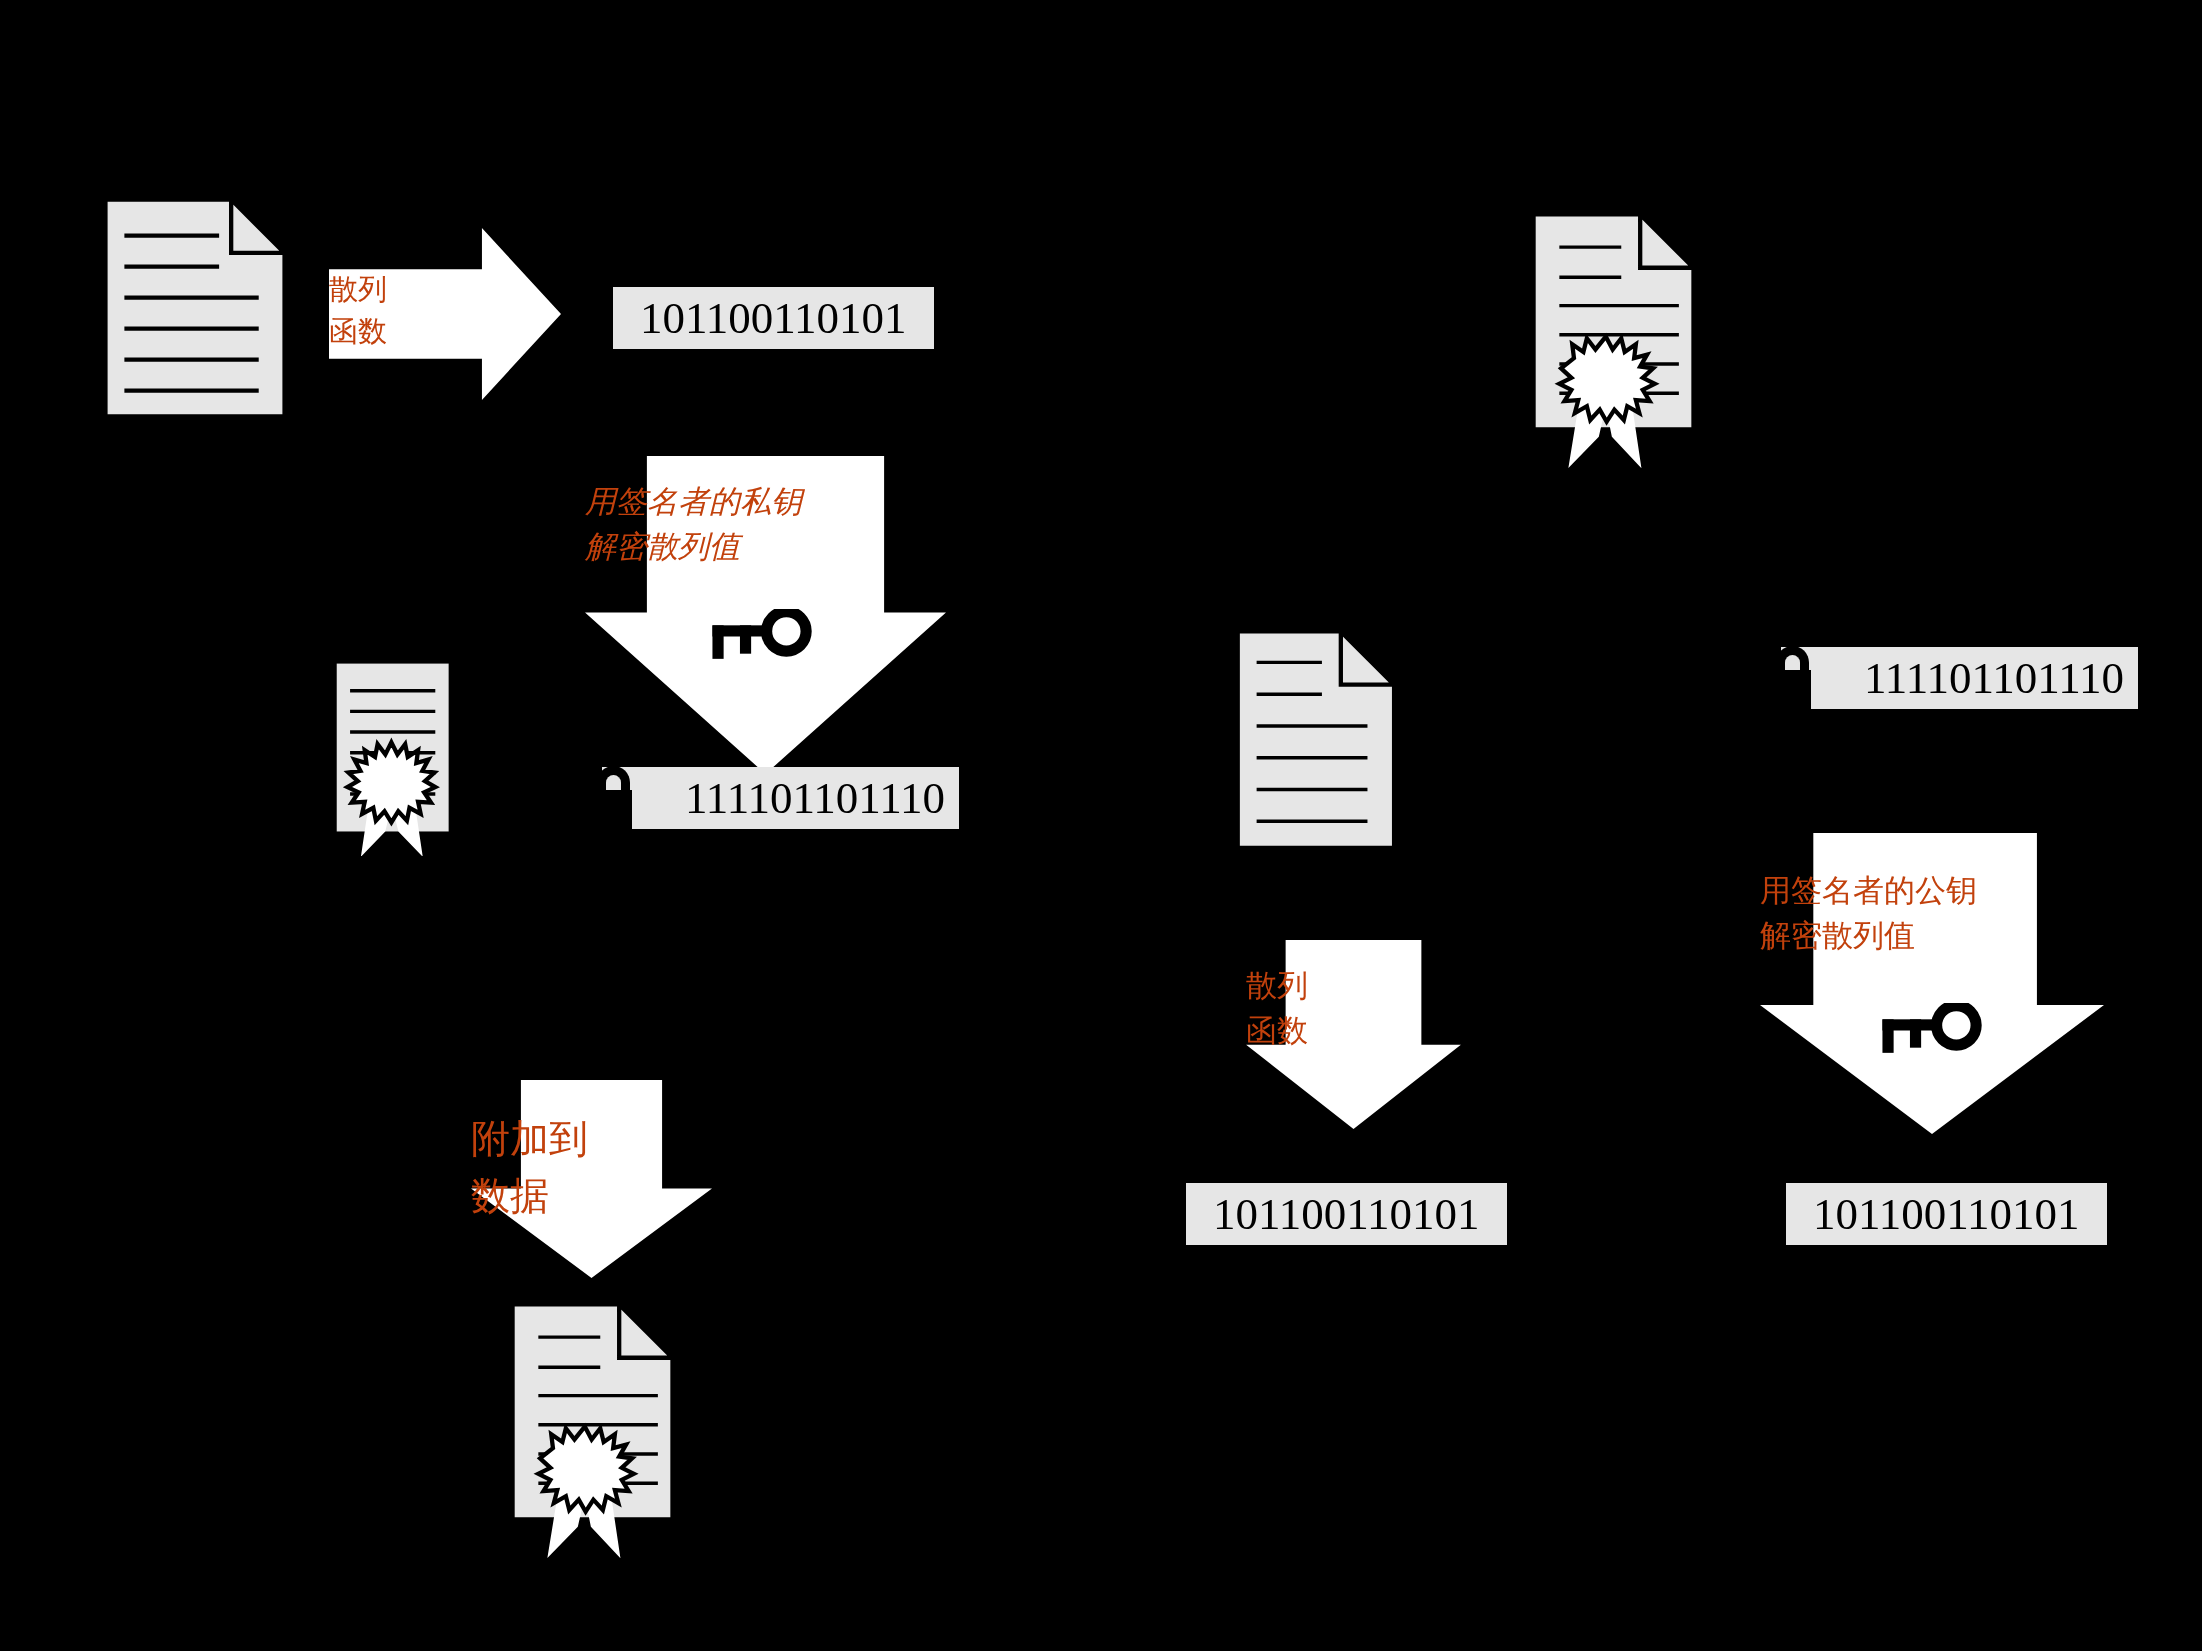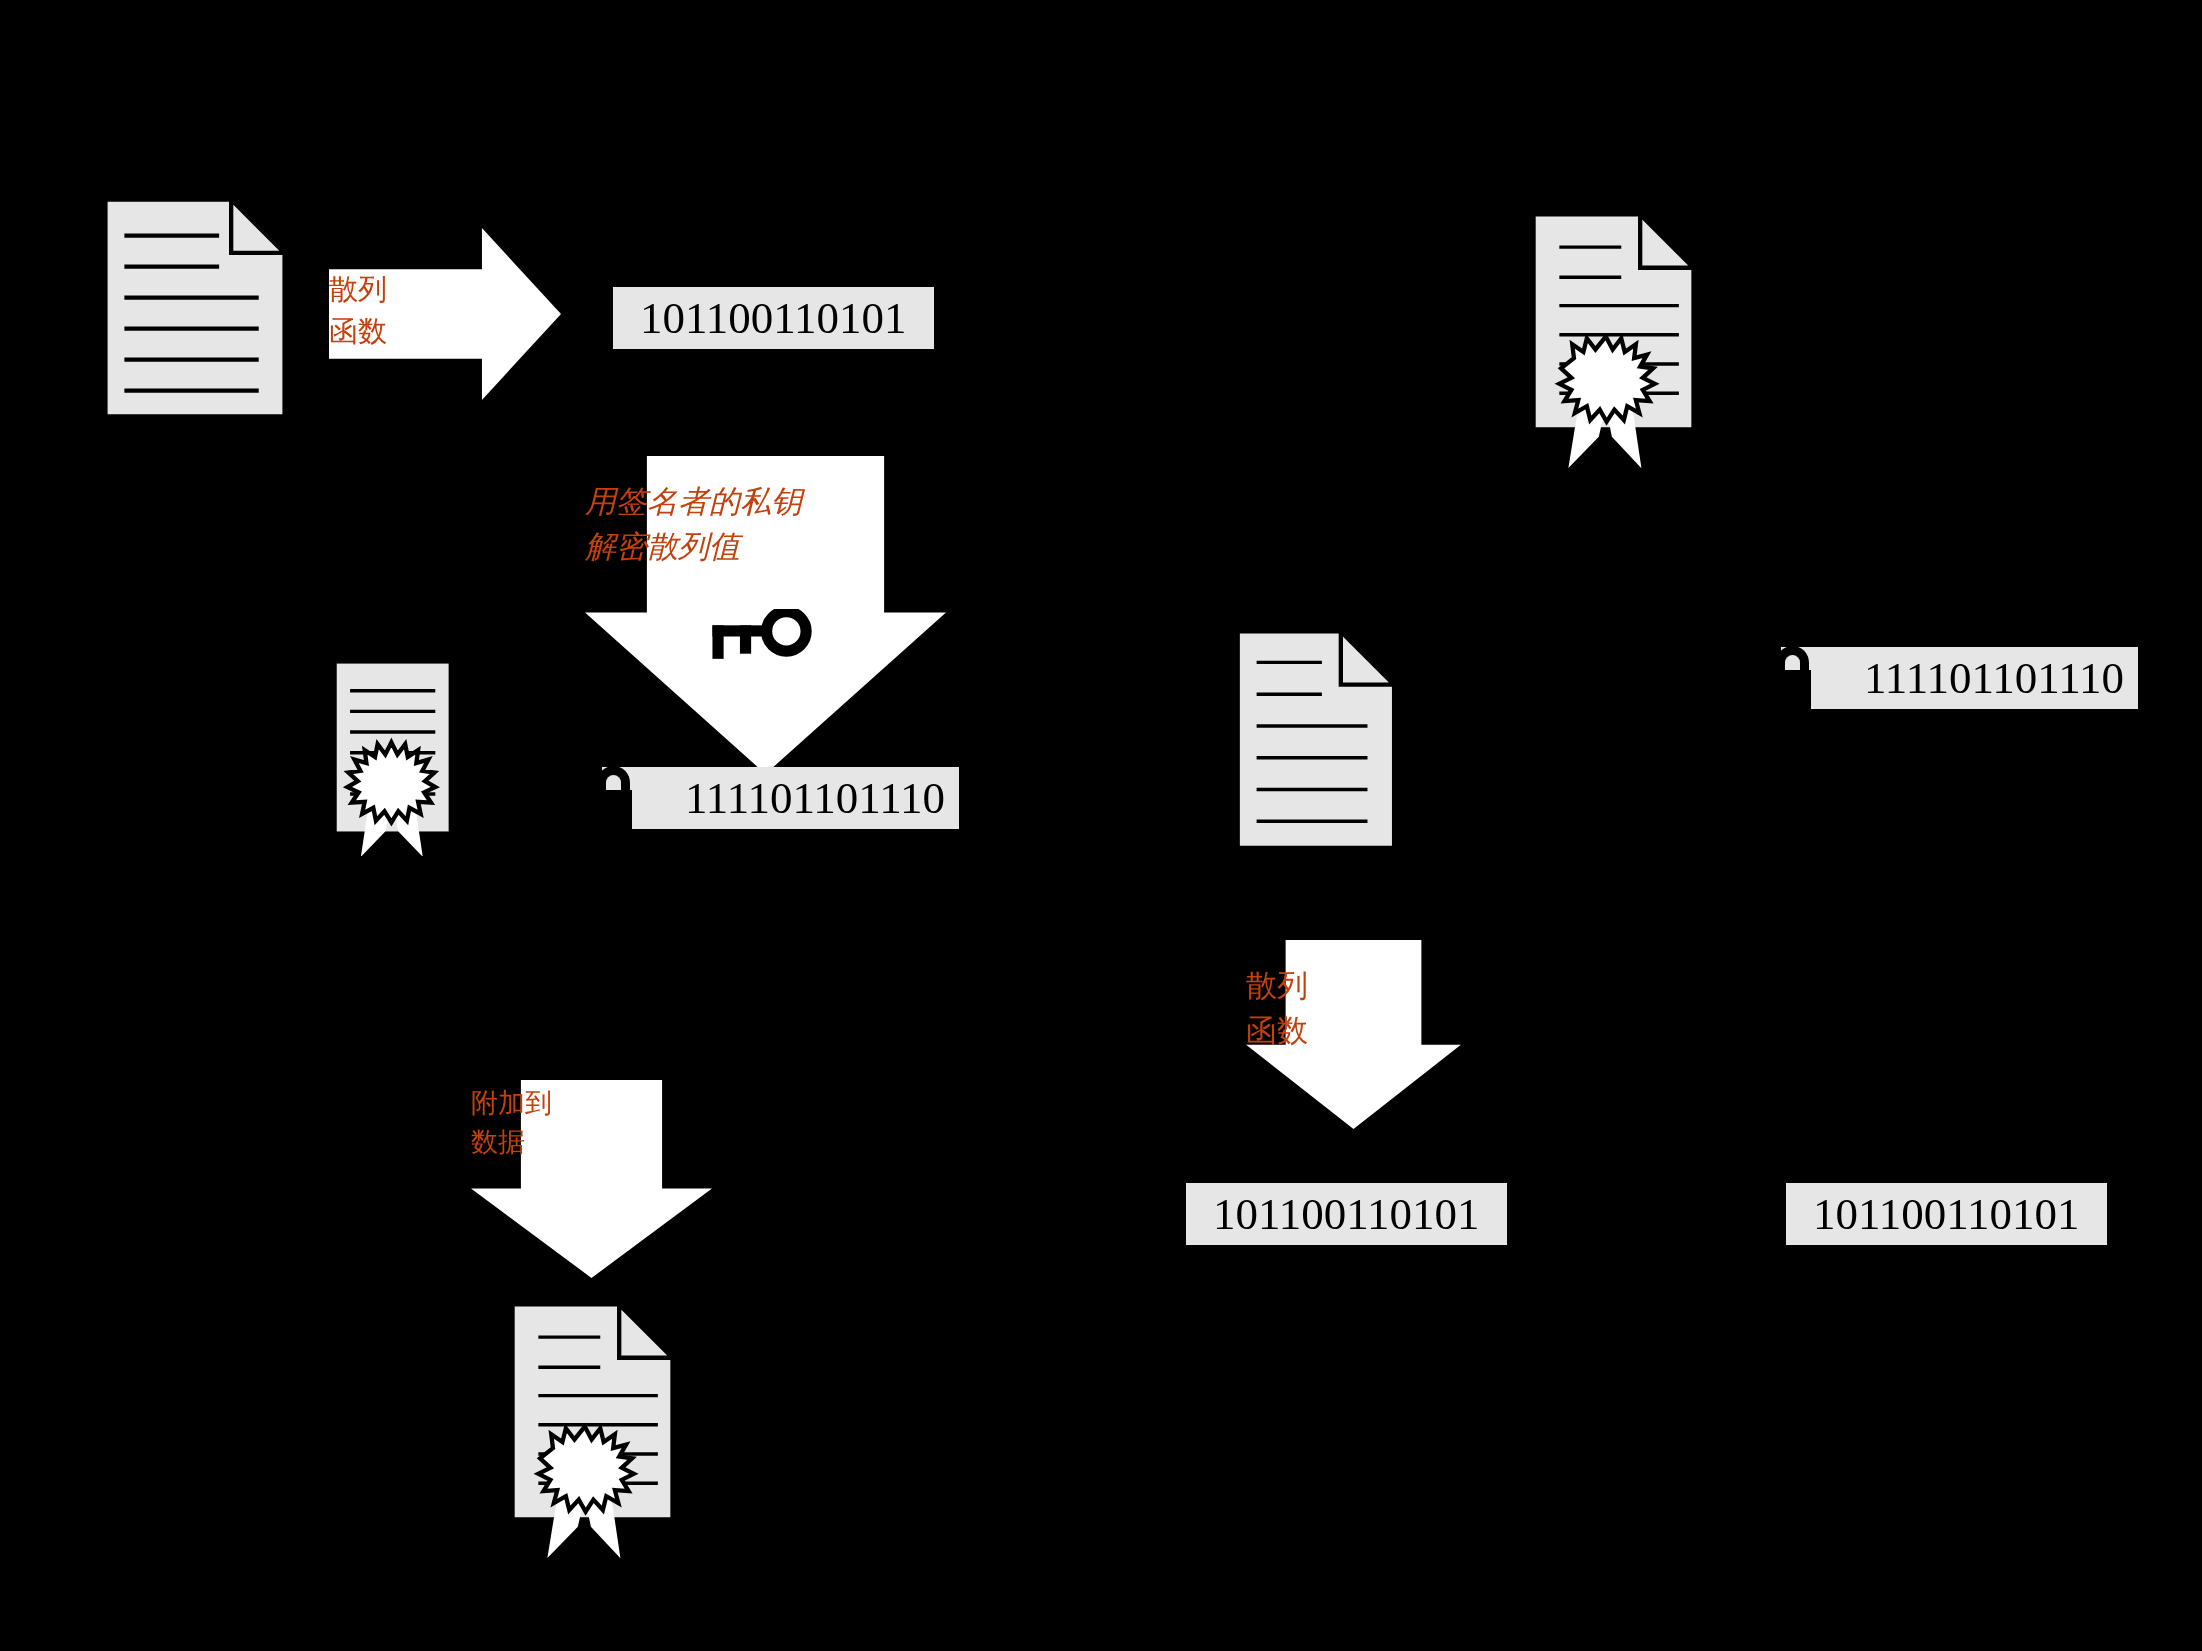--- a/index.html
+++ b/index.html
@@ -142,21 +142,21 @@
       <div class="shackle"></div>
       <div class="body"></div>
     </div>
     <span>111101101110</span>
   </div>
 
   <div class="arrow" style="left:471px;top:1080px;width:241px;height:198px;">
     <svg width="241" height="198" viewBox="0 0 280 230">
       <path d="M58 0 H222 V126 H280 L140 230 L0 126 H58 Z" fill="#ffffff"></path>
     </svg>
-    <div class="label" style="top:4px;font-size:27px;">
+    <div class="label" style="top:31px;font-size:39px;">
       <div>附加到</div>
       <div>数据</div>
     </div>
   </div>
 
   <div class="doc" style="left:509px;top:1301px;width:198px;height:258px;">
     <svg width="198" height="258" viewBox="0 0 230 300">
       <path d="M4 4 H128 L190 66 V254 H4 Z" fill="#e6e6e6" stroke="#000" stroke-width="5"></path>
       <path d="M128 4 V66 H190 Z" fill="#e6e6e6" stroke="#000" stroke-width="5"></path>
       <g stroke="#000" stroke-width="4">
@@ -221,19 +221,36 @@
   </div>
 
   <div class="chip locked" style="left:1781px;top:647px;width:293px;height:62px;font-size:45px;">
     <div class="padlock">
       <div class="shackle"></div>
       <div class="body"></div>
     </div>
     <span>111101101110</span>
   </div>
 
+  <div class="arrow" style="left:1760px;top:833px;width:344px;height:301px;">
+    <svg width="344" height="301" viewBox="0 0 400 350">
+      <path d="M62 0 H322 V200 H400 L200 350 L0 200 H62 Z" fill="#ffffff"></path>
+    </svg>
+    <div class="label" style="top:36px;font-size:31px;">
+      <div>用签名者的公钥</div>
+      <div>解密散列值</div>
+    </div>
+    <div class="node" style="left:112px;top:170px;width:112px;height:55px;">
+      <svg width="112" height="55" viewBox="0 0 130 64">
+        <circle cx="98" cy="26" r="23" fill="none" stroke="#000" stroke-width="13"></circle>
+        <rect x="12" y="19" width="66" height="13" fill="#000"></rect>
+        <rect x="12" y="19" width="13" height="39" fill="#000"></rect>
+        <rect x="44" y="19" width="13" height="33" fill="#000"></rect>
+      </svg>
+    </div>
+  </div>
 
   <div class="chip plain" style="left:1786px;top:1175px;width:293px;height:62px;font-size:45px;">
     <span>101100110101</span>
   </div>
 
 </div>
 
 
 </body></html>

